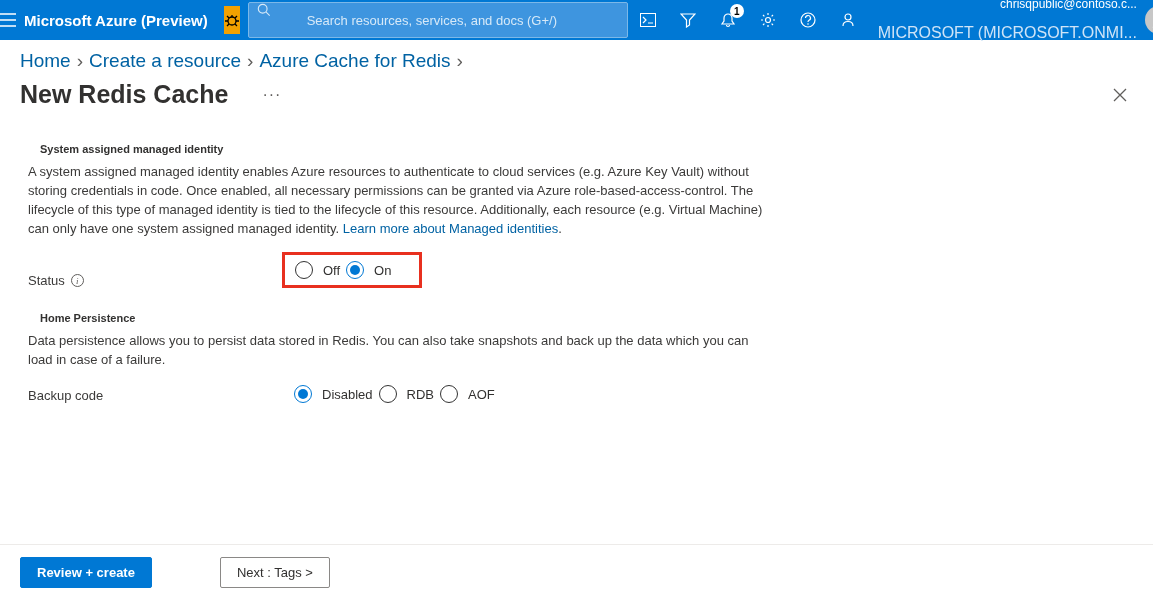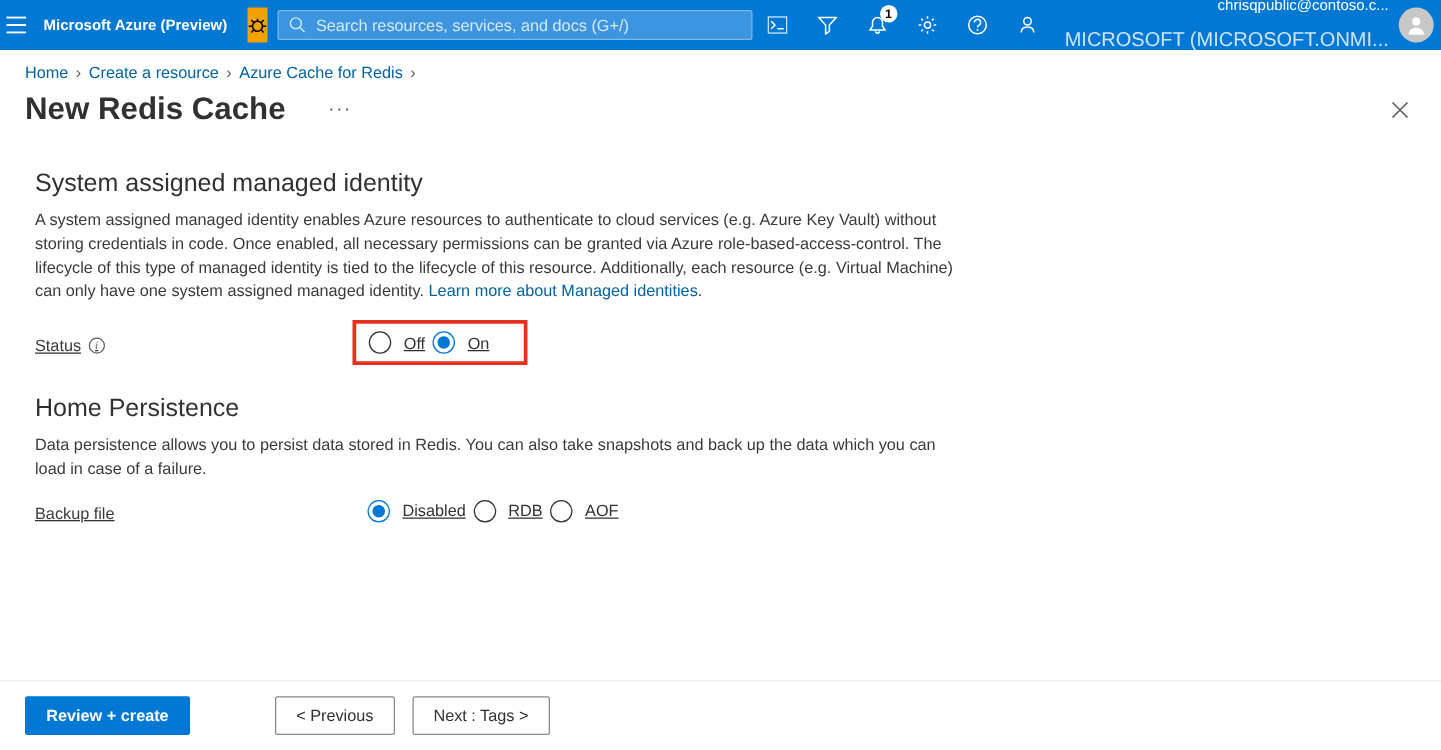--- a/index.html
+++ b/index.html
@@ -33,42 +33,42 @@
     align-items: center;
     color: #fff;
     padding: 0 0 0 0;
   }
   .hamburger {
     width: 48px; height: 40px;
     display:flex;align-items:center;justify-content:center;
     cursor:pointer;
   }
   .logo-text {
-    font-size: 12px;
+    font-size: 15px;
     font-weight: 600;
     padding: 0 16px 0 8px;
     white-space: nowrap;
   }
   .preview-tag {
     background: #f2a100;
     width: 28px; height: 28px;
     display:flex;align-items:center;justify-content:center;
     margin-right: 8px;
     color:#000;
   }
   .search-wrap {
     flex: 0 0 380px;
-    height: 24px;
+    height: 36px;
     background: #3e95df;
     border:1px solid #7cb8e8;
     border-radius: 2px;
     display:flex;
-    align-items:center;
     padding: 0 8px;
     color: #d6e9f8;
+    gap: 28px;
   }
   .search-wrap input {
     flex:1;
     background: transparent;
     border: none;
     outline: none;
     color: #fff;
     font-size: 13px;
     margin-left: 6px;
   }
@@ -111,21 +111,21 @@
   }
   
   .body {
     flex:1;
     display:flex;
     flex-direction:column;
     overflow:hidden;
   }
   .breadcrumb {
     padding: 10px 20px 4px 20px;
-    font-size: 13px;
+    font-size: 19px;
     display:flex;
     align-items:center;
     gap:6px;
   }
   .breadcrumb a { color: var(--link-blue); text-decoration:none; cursor:pointer;}
   .breadcrumb .sep { color:#605e5c; }
   .page-head {
     display:flex; align-items:center;
     padding: 4px 20px 10px 20px;
     gap: 20px;
@@ -151,37 +151,36 @@
     position:relative;
   }
   
   .scroll-area::-webkit-scrollbar { width:16px; }
   .scroll-area::-webkit-scrollbar-track { background:#f3f2f1; }
   .scroll-area::-webkit-scrollbar-thumb { background:#c8c6c4; }
   .scroll-area::-webkit-scrollbar-button:single-button {
       background:#f3f2f1; height:16px; display:block;
   }
   h3.section {
-    font-size:20px;
-    font-weight:400;
-    margin: 14px 0 8px 0;
+    font-size:11px;
+    font-weight:700;
+    margin: 14px 0 8px 12px;
   }
   p.desc {
     font-size:13px;
     color:#3b3a39;
     max-width: 740px;
     line-height:1.45;
     margin:0 0 14px 0;
   }
   a.inline-link { color: var(--link-blue); text-decoration:none; }
   .field-row {
     display:flex;
-    align-items:center;
+    align-items:flex-end;
     margin-bottom: 24px;
-    text-decoration: underline;
   }
   .field-label {
     width: 254px;
     padding-top:4px;
     font-size:13px;
     display:flex;
     align-items:center;
     gap:6px;
     color:#3b3a39;
   }
@@ -362,21 +361,21 @@
           </label>
         </div>
       </div>
     </div>
 
     <h3 class="section">Home Persistence</h3>
     <p class="desc">Data persistence allows you to persist data stored in Redis. You can also take snapshots and back up the data which you can load in case of a failure.</p>
 
     <div class="field-row">
       <div class="field-label">
-        <span>Backup file</span>
+        <span>Backup code</span>
       </div>
       <div class="radio-group" style="padding-left:12px;">
         <label class="radio-item">
           <span class="radio-circle selected">
               <span class="radio-dot"></span>
             </span>
           <span>Disabled</span>
         </label>
         <label class="radio-item">
           <span class="radio-circle"></span>
@@ -387,16 +386,15 @@
           <span>AOF</span>
         </label>
       </div>
     </div>
     <div style="height:40px"></div>
   </div>
 
   <div class="footer">
     <div class="btn btn-primary">Review + create</div>
     <div class="gap"></div>
-    <div class="btn btn-secondary">&lt;  Previous</div>
     <div class="btn btn-secondary">Next : Tags  &gt;</div>
   </div>
 </div>
 
 </body></html>

